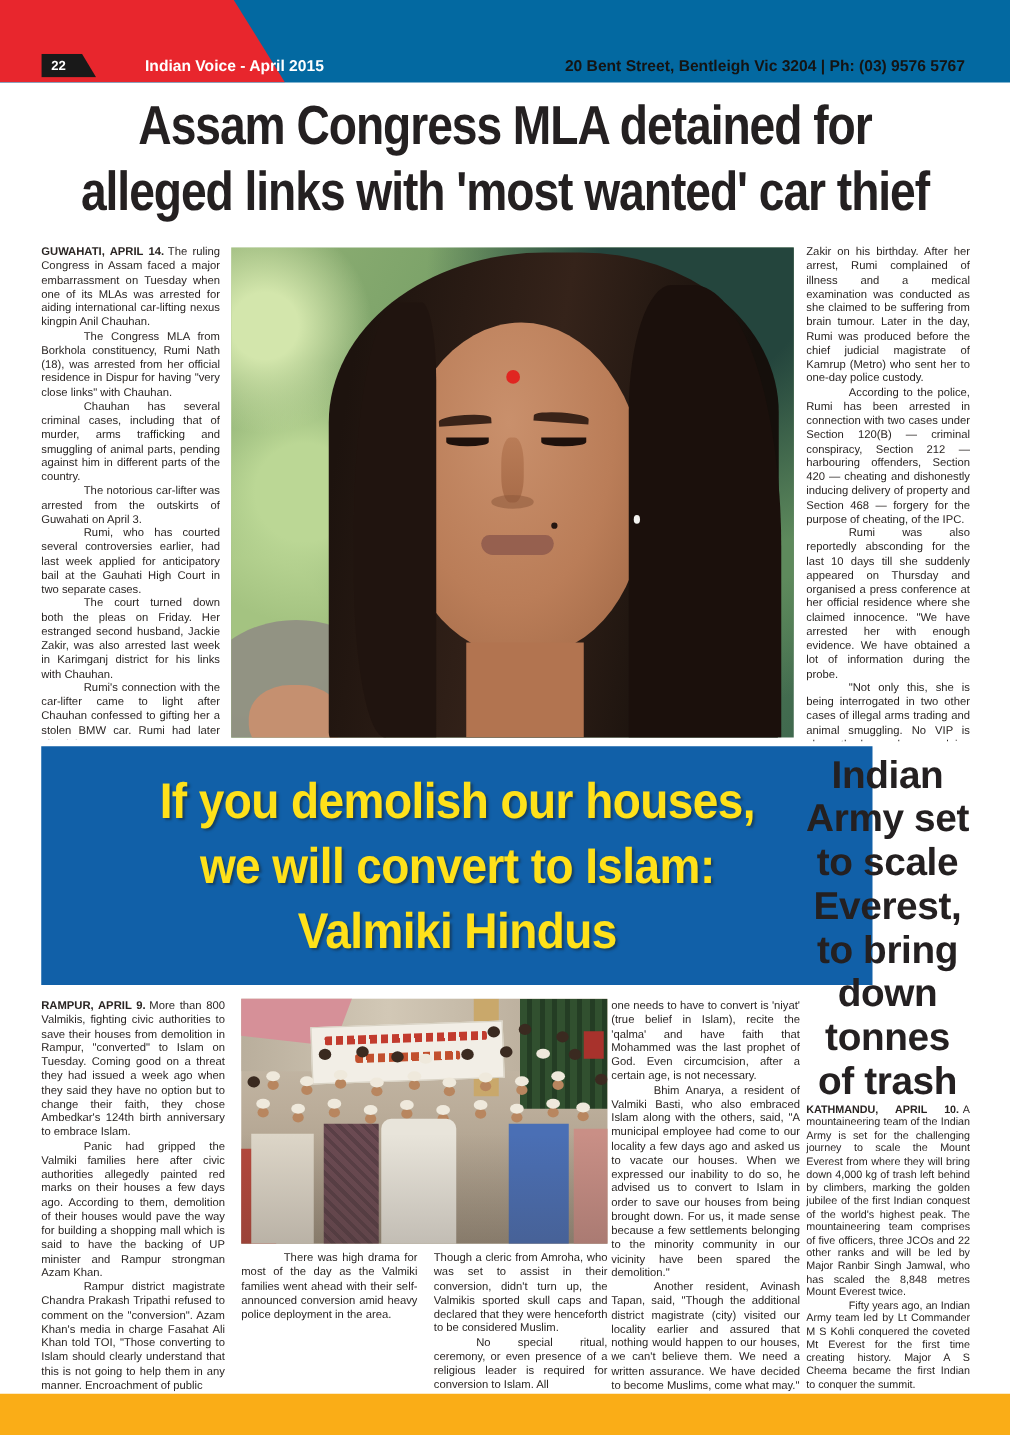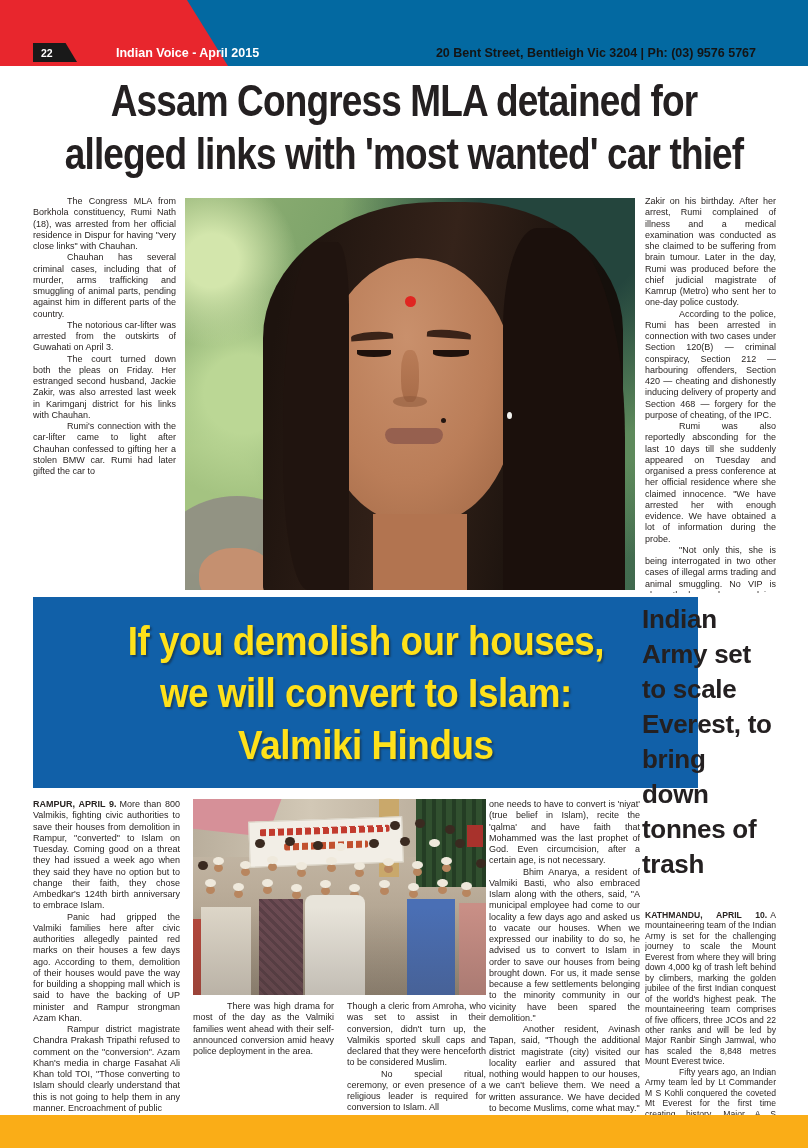--- a/index.html
+++ b/index.html
@@ -7,42 +7,42 @@
         font-family:"Liberation Sans",sans-serif;color:#262220;}
 
   
   .topband{position:absolute;left:0;top:0;width:808px;height:66px;background:#0369a1;}
   .red-stripe{position:absolute;left:0;top:0;width:100%;height:100%;background:#E8262D;
               clip-path:polygon(0 0,187px 0,228px 100%,0 100%);}
   .page-tab{position:absolute;left:33px;top:43px;width:44px;height:19px;background:#191919;
             clip-path:polygon(0 0,74% 0,100% 100%,0 100%);display:flex;align-items:center;}
   .page-tab span{color:#fff;font-size:10.5px;font-weight:bold;padding-left:8px;}
   .masthead{position:absolute;left:84px;top:46px;color:#ffffff;font-size:12.5px;font-weight:bold;margin-left:32px;}
-  .address{position:absolute;right:52px;top:46px;color:#141414;font-size:12.5px;font-weight:bold;}
+  .address{position:absolute;right:36px;top:46px;color:#141414;font-size:12.5px;font-weight:bold;}
 
   
   .headline{position:absolute;left:0;top:74px;width:808px;margin:0;text-align:center;
             font-size:44px;line-height:53px;font-weight:bold;color:#242021;letter-spacing:-1px;
             transform:scaleX(.84);transform-origin:center top;white-space:nowrap;}
   .headline span{display:block;}
 
   
   .body-col{position:absolute;font-size:9px;line-height:11.25px;text-align:justify;overflow:hidden;
             color:#2a2523;}
   .para{margin:0;}
   .indent{text-indent:34px;}
   .dl{font-weight:bold;margin-right:3px;}
 
   .colA{left:33px;top:196px;width:143px;height:396px;}
   .colB{left:645px;top:196px;width:131px;height:397px;}
   .colR1{left:33px;top:799px;width:147px;height:314px;}
   .colR2{left:193px;top:1001px;width:141px;height:112px;}
   .colR3{left:347px;top:1001px;width:139px;height:112px;}
   .colR4{left:489px;top:799px;width:151px;height:314px;}
-  .army-body{left:645px;top:882px;width:131px;height:231px;font-size:8.6px;line-height:10.45px;margin-top:28px;}
+  .army-body{left:645px;top:882px;width:131px;height:231px;font-size:8.6px;line-height:10.45px;}
 
   
   .photo1{position:absolute;left:185px;top:198px;width:450px;height:392px;overflow:hidden;
           background:
            radial-gradient(circle at 84% 6%, #24453D 0 16%, rgba(36,69,61,0) 42%),
            radial-gradient(circle at 6% 16%, #D3E6AC 0 5%, rgba(211,230,172,0) 16%),
            radial-gradient(circle at 13% 50%, #BBD795 0 9%, rgba(187,215,149,0) 24%),
            radial-gradient(circle at 4% 78%, #A4C381 0 11%, rgba(164,195,129,0) 28%),
            radial-gradient(circle at 93% 52%, #5E8A5C 0 14%, rgba(94,138,92,0) 34%),
            linear-gradient(118deg,#93B276 0%,#6F9A62 42%,#40694E 100%);}
@@ -67,22 +67,22 @@
   .p1-mole{left:256px;top:220px;width:5px;height:5px;background:#241611;border-radius:50%;}
   .p1-earring{left:322px;top:214px;width:5px;height:7px;background:#f3f3f0;border-radius:50%;}
 
   
   .bluebox{position:absolute;left:33px;top:597px;width:665px;height:191px;background:#1160A8;
            display:flex;flex-direction:column;align-items:center;justify-content:center;}
   .bb-line{color:#FFE11A;font-size:40px;line-height:52px;font-weight:bold;letter-spacing:-.5px;
            transform:scaleX(.92);text-shadow:2px 2px 2px rgba(25,25,25,.45);white-space:nowrap;}
 
   
-  .army-headline{position:absolute;left:642px;top:602px;width:136px;margin:0;
-                 font-size:26px;line-height:35px;font-weight:bold;color:#242021;letter-spacing:-.3px;}
+  .army-headline{position:absolute;left:642px;top:602px;width:136px;margin:0;text-align:center;
+                 font-size:31px;line-height:35px;font-weight:bold;color:#242021;letter-spacing:-.3px;}
 
   
   .photo2{position:absolute;left:193px;top:799px;width:293px;height:196px;overflow:hidden;
           background:linear-gradient(#CBC1B0 0%,#BBAD9A 45%,#9C8F7C 100%);}
   .photo2 div{position:absolute;}
   .p2-street{left:0;top:0;width:100%;height:58px;background:linear-gradient(90deg,#B9AE9C,#D2C8B6 40%,#BEB2A0 75%,#AFA390);}
   .p2-canopy{left:-8px;top:-4px;width:98px;height:42px;background:#D69098;clip-path:polygon(0 0,100% 0,84% 100%,0 78%);}
   .p2-gate{right:0;top:0;width:70px;height:88px;background:repeating-linear-gradient(90deg,#31502F 0 6px,#243D24 6px 10px);}
   .p2-sign{right:3px;top:26px;width:16px;height:22px;background:#A8322C;}
   .p2-pillar{left:186px;top:0;width:20px;height:78px;background:#C9A86B;}
@@ -132,23 +132,25 @@
     <div class="masthead">Indian Voice - April 2015</div>
     <div class="address">20 Bent Street, Bentleigh Vic 3204  |  Ph: (03) 9576 5767</div>
   </div>
 
   <h1 class="headline">
     <span>Assam Congress MLA detained for</span>
     <span>alleged links with 'most wanted' car thief</span>
   </h1>
 
   <div class="body-col colA">
+    <p class="para"><b class="dl">GUWAHATI, APRIL 14.</b><span>The ruling Congress in Assam faced a major embarrassment on Tuesday when one of its MLAs was arrested for aiding international car-lifting nexus kingpin Anil Chauhan.</span></p>
     <p class="para indent">The Congress MLA from Borkhola constituency, Rumi Nath (18), was arrested from her official residence in Dispur for having "very close links" with Chauhan.</p>
     <p class="para indent">Chauhan has several criminal cases, including that of murder, arms trafficking and smuggling of animal parts, pending against him in different parts of the country.</p>
     <p class="para indent">The notorious car-lifter was arrested from the outskirts of Guwahati on April 3.</p>
+    <p class="para indent">Rumi, who has courted several controversies earlier, had last week applied for anticipatory bail at the Gauhati High Court in two separate cases.</p>
     <p class="para indent">The court turned down both the pleas on Friday. Her estranged second husband, Jackie Zakir, was also arrested last week in Karimganj district for his links with Chauhan.</p>
     <p class="para indent">Rumi's connection with the car-lifter came to light after Chauhan confessed to gifting her a stolen BMW car. Rumi had later gifted the car to</p>
   </div>
 
   <div class="photo1">
     <div class="p1-shoulder"></div>
     <div class="p1-hand"></div>
     <div class="p1-hair"></div>
     <div class="p1-face"></div>
     <div class="p1-neck"></div>
@@ -162,21 +164,21 @@
     <div class="p1-nose"></div>
     <div class="p1-nosetip"></div>
     <div class="p1-lips"></div>
     <div class="p1-mole"></div>
     <div class="p1-earring"></div>
   </div>
 
   <div class="body-col colB">
     <p class="para">Zakir on his birthday. After her arrest, Rumi complained of illness and a medical examination was conducted as she claimed to be suffering from brain tumour.  Later in the day, Rumi was produced before the chief judicial magistrate of Kamrup (Metro) who sent her to one-day police custody.</p>
     <p class="para indent">According to the police, Rumi has been arrested in connection with two cases under Section 120(B) — criminal conspiracy, Section 212 — harbouring offenders, Section 420 — cheating and dishonestly inducing delivery of property and Section 468 — forgery for the purpose of cheating, of the IPC.</p>
-    <p class="para indent">Rumi was also reportedly absconding for the last 10 days till she suddenly appeared on Tuesday and organised a press conference at her official residence where she claimed innocence. "We have arrested her with enough evidence. We have obtained a lot of information during the probe.</p>
+    <p class="para indent">Rumi was also reportedly absconding for the last 10 days till she suddenly appeared on Thursday and organised a press conference at her official residence where she claimed innocence. "We have arrested her with enough evidence. We have obtained a lot of information during the probe.</p>
     <p class="para indent">"Not only this, she is being interrogated in two other cases of illegal arms trading and animal smuggling. No VIP is above the law and we are doing our investigation in the most unbiased manner," A N M Haque, joint commissioner of police, Guwahati, told reporters on Tuesday.</p>
   </div>
 
   <div class="bluebox">
     <div class="bb-line">If you demolish our houses,</div>
     <div class="bb-line">we will convert to Islam:</div>
     <div class="bb-line">Valmiki Hindus</div>
   </div>
 
   <h2 class="army-headline">Indian Army set to scale Everest, to bring down tonnes of trash</h2>

